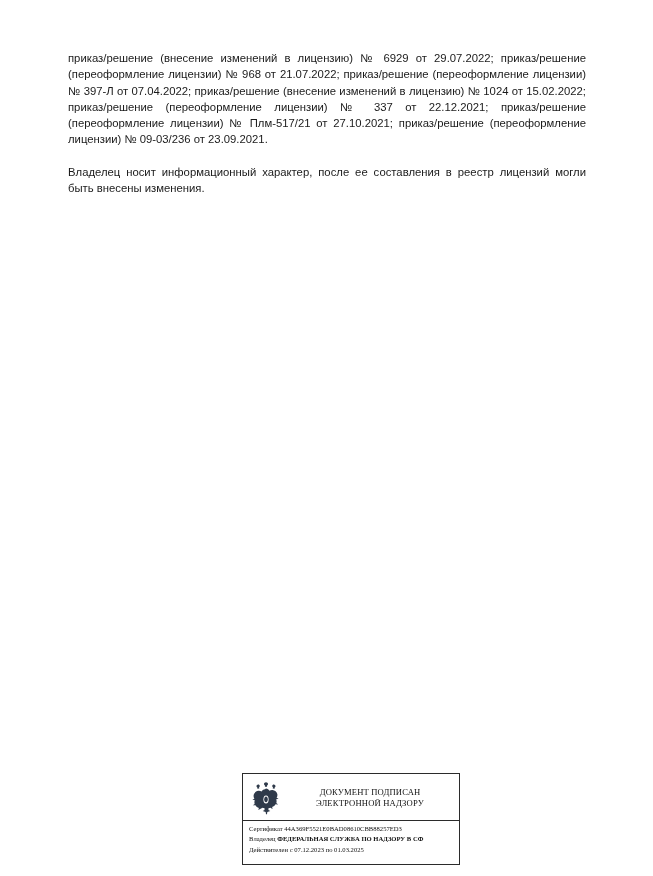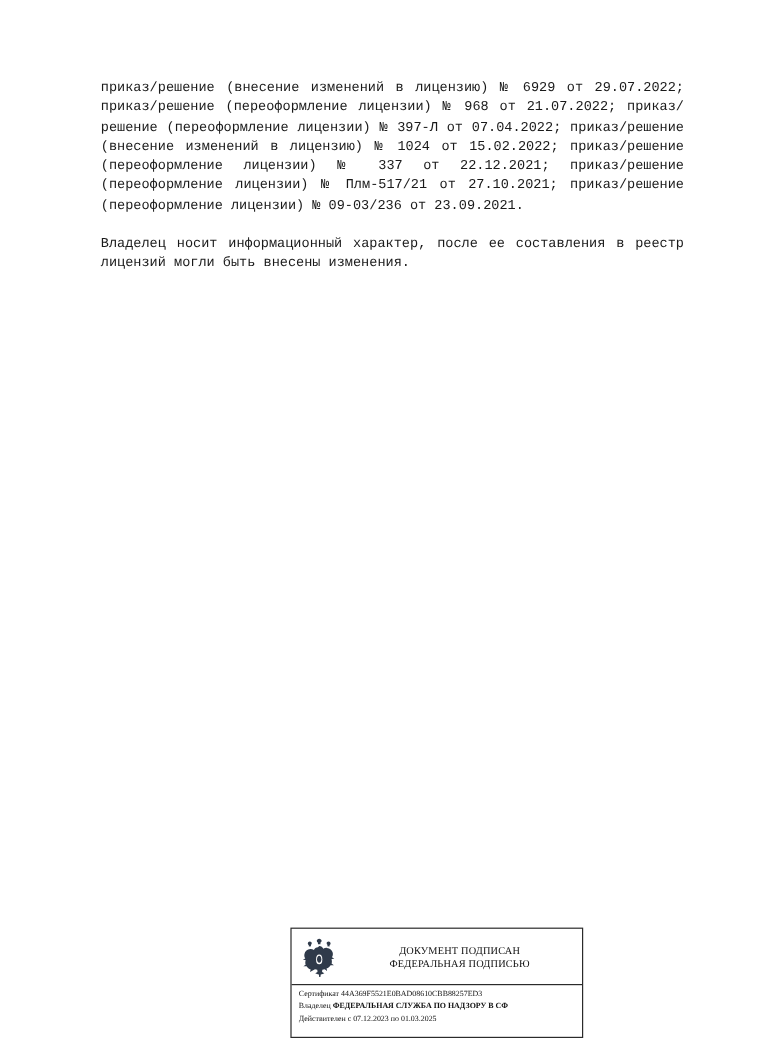--- a/index.html
+++ b/index.html
@@ -23,39 +23,39 @@
   }
 
   .doc-body {
     position: absolute;
     left: 68px;
     top: 50px;
     width: 518px;
   }
 
   .para {
-    font-family: Liberation Mono, monospace;
+    font-family: Liberation Sans, sans-serif;
     font-size: 11.3px;
     line-height: 16.3px;
     text-align: justify;
     text-justify: inter-word;
     color: #1a1a1a;
-    margin: 16px;
+    margin: 0;
   }
 
   .para + .para {
     margin-top: 16px;
   }
 
   
   .stamp {
     position: absolute;
     left: 242px;
     top: 773px;
-    width: 244px;
+    width: 218px;
     height: 92px;
     border: 1px solid #2b2b2b;
     background: #ffffff;
     box-sizing: border-box;
   }
 
   .stamp-top {
     display: flex;
     align-items: center;
     height: 46px;
@@ -136,21 +136,21 @@
           <g fill="#ffffff">
             <ellipse cx="16" cy="19.5" rx="2.6" ry="4.1"></ellipse>
           </g>
           <g fill="#2f3a4a">
             <path d="M16 16.4c1 0 1.8 1.2 1.8 2.9s-.8 3-1.8 3-1.8-1.3-1.8-3 .8-2.9 1.8-2.9z"></path>
           </g>
         </svg>
       </div>
       <div class="stamp-title">
         <div>ДОКУМЕНТ ПОДПИСАН</div>
-        <div>ФЕДЕРАЛЬНАЯ ПОДПИСЬЮ</div>
+        <div>ЭЛЕКТРОННОЙ НАДЗОРУ</div>
       </div>
     </div>
 
     <div class="stamp-divider"></div>
 
     <div class="stamp-lines">
       <div class="stamp-line">
         <span>Сертификат</span>
         <span>44A369F5521E0BAD08610CBB88257ED3</span>
       </div>

